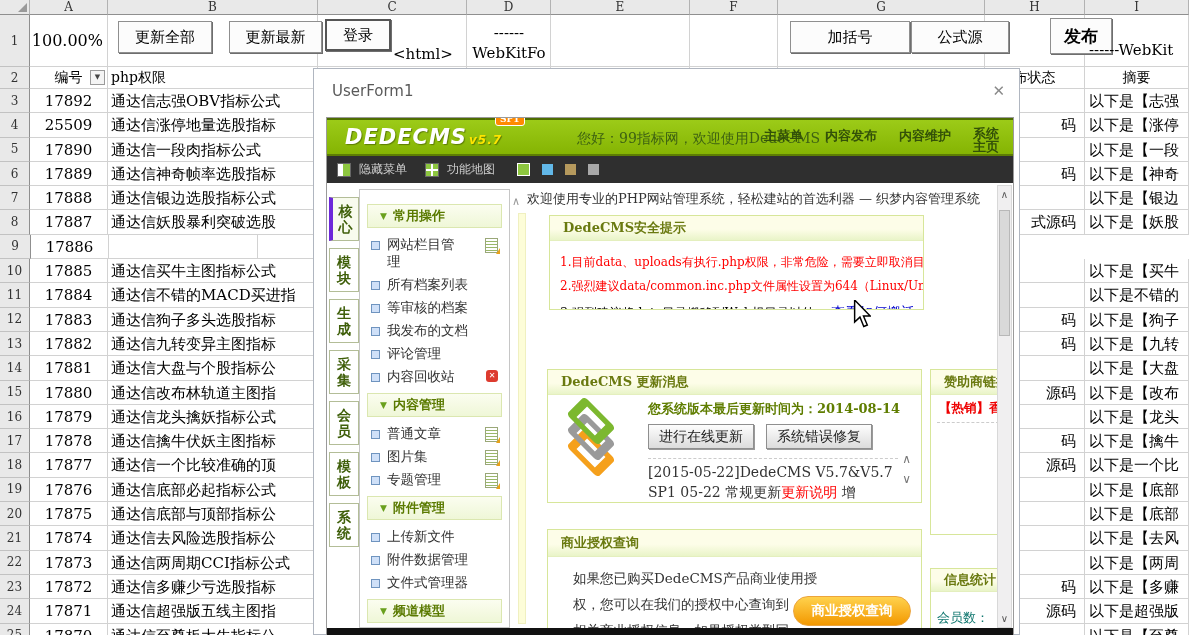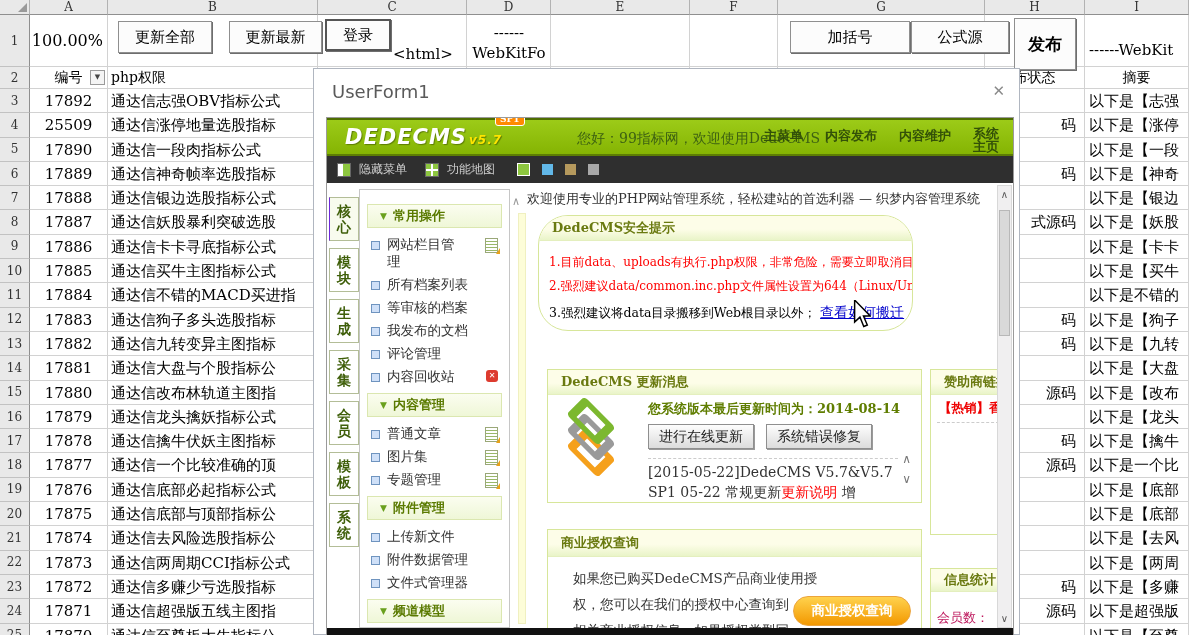--- a/index.html
+++ b/index.html
@@ -28,35 +28,35 @@
   .ca{text-align:center}.cb{padding-left:3px}.ch{text-align:right;padding-right:8px}.ci{padding-left:4px}
   .a1{position:absolute;left:30px;top:0;width:78px;height:52px;line-height:52px;text-align:right;padding-right:5px;box-sizing:border-box;}
   .xbtn{position:absolute;background:#fcfcfc;border:1px solid #8f8f8f;box-shadow:1px 1px 0 #6e6e6e;
         font-family:"DejaVu Serif","Liberation Serif",serif;font-size:15px;color:#000;
         display:flex;align-items:center;justify-content:center;cursor:default;}
   .b-upd-all{left:118px;top:6px;width:94px;height:32px;}
   .b-upd-new{left:229px;top:6px;width:93px;height:32px;}
   .b-login{left:325px;top:4px;width:66px;height:32px;border:2px solid #555;}
   .b-brackets{left:790px;top:6px;width:120px;height:32px;}
   .b-formula{left:911px;top:6px;width:98px;height:32px;}
-  .b-publish{left:1014px;top:3px;width:62px;height:52px;font-weight:bold;font-size:17px;}
+  .b-publish{left:1050px;top:3px;width:62px;height:36px;font-weight:bold;font-size:17px;}
   .t-html{position:absolute;left:393px;top:30px;font-size:15px;}
   .t-d1{position:absolute;left:467px;top:8px;width:84px;text-align:center;line-height:20px;font-size:15px;}
   .t-i1{position:absolute;left:1089px;top:26px;font-size:15px;white-space:nowrap;}
   .filterbtn{position:absolute;right:2px;top:3px;width:15px;height:15px;background:#f4f4f4;
              border:1px solid #9a9a9a;box-sizing:border-box;font-size:7px;line-height:13px;
              text-align:center;color:#444;}
   .row2 .w-a{position:relative;text-align:center;}
   .h2c{text-align:center;}
   
   .dialog{position:absolute;left:313px;top:68px;width:707px;height:567px;background:#fff;
           border:1px solid #b0b6c0;box-sizing:border-box;z-index:10;
           font-family:"DejaVu Sans","Liberation Sans",sans-serif;}
   .titlebar{height:44px;display:flex;align-items:center;background:#fff;}
-  .titlebar .ttl{margin-left:18px;font-size:18px;color:#5a5a5a;text-align:right;}
+  .titlebar .ttl{margin-left:18px;font-size:15px;color:#5a5a5a;text-align:right;}
   .closebtn{margin-left:auto;margin-right:14px;font-size:15px;color:#8a8a8a;cursor:default;}
   .webview{position:absolute;left:12px;top:48px;width:688px;height:519px;border:1px solid #9a9a9a;
            box-sizing:border-box;overflow:hidden;background:#fff;
            font-family:"DejaVu Serif","Liberation Serif",serif;}
   
   .cms-header{position:absolute;left:0;top:0;right:0;height:38px;
               background:linear-gradient(180deg,#9ccb18,#85b403);border-top:2px solid #4e6e00;
               border-bottom:2px solid #5d7d04;box-sizing:border-box;}
   .logo{position:absolute;left:18px;top:5px;color:#fff;font-style:italic;font-weight:900;
         font-size:21px;letter-spacing:1px;font-family:"DejaVu Sans","Liberation Sans",sans-serif;
@@ -80,21 +80,21 @@
                            linear-gradient(#fff,#fff) 50% 50%/100% 2px no-repeat,#8dc63f;}
   .sq{width:11px;height:11px;margin-left:4px;}
   .sq1{background:#8dc63f;border:1px solid #fff;}
   .sq2{background:#62b8e8;}.sq3{background:#b5995d;}.sq4{background:#a8a8a8;}
   
   .cms-body{position:absolute;left:0;top:65px;right:0;bottom:0;background:#fff;}
   .tabstrip{position:absolute;left:2px;top:14px;width:30px;}
   .tab{box-sizing:border-box;width:30px;border:1px solid #b3bd97;background:#fff;margin-bottom:7px;
        padding:5px 1px;text-align:center;font-size:14px;font-weight:bold;color:#3f5f0a;
        line-height:16px;word-break:break-all;}
-  .tab.active{border-left:1px solid #6d28d9;background:#f8fbee;}
+  .tab.active{border-left:4px solid #6d28d9;background:#f8fbee;}
   .menu-panel{position:absolute;left:32px;top:6px;width:151px;bottom:7px;border:1px solid #c6c6c6;
               background:#fff;box-sizing:border-box;padding:6px 5px;overflow:hidden;}
   .sec-hdr{box-sizing:border-box;border:1px solid #dbe7b0;background:linear-gradient(180deg,#fbfdf0,#eff7d7);
            height:24px;display:flex;align-items:center;gap:6px;padding-left:12px;margin:8px 2px 8px 2px;}
   .sec-hdr .arr{color:#6aa01e;font-size:9px;}
   .sec-hdr .st{font-size:13px;font-weight:bold;color:#5a7a00;}
   .mi-list{list-style:none;margin:0 0 4px 0;padding:0;}
   .mi{display:flex;align-items:flex-start;margin:6px 2px;font-size:13.5px;color:#333;line-height:17px;}
   .bullet{flex:none;width:7px;height:7px;background:#cfe0f8;border:1px solid #6f94bf;margin:5px 7px 0 4px;}
   .mi .label{flex:0 1 auto;}
@@ -110,21 +110,21 @@
   
   .cms-main{position:absolute;left:185px;top:0;width:487px;bottom:7px;overflow:hidden;}
   .pale-strip{position:absolute;left:6px;top:30px;bottom:4px;width:6px;background:#fdfdd8;
               border:1px solid #f0f0c0;}
   .collapse{position:absolute;left:0;top:12px;color:#999;font-size:11px;}
   .welcome{position:absolute;left:15px;top:7px;font-size:13px;color:#333;white-space:nowrap;}
   .box{position:absolute;border:1px solid #d7e69a;background:#fff;box-sizing:border-box;overflow:hidden;}
   .box-hdr{height:24px;background:linear-gradient(180deg,#fdfde8 55%,#e9f4c8);display:flex;
            align-items:center;padding-left:13px;border-bottom:1px solid #e4efbe;}
   .box-hdr .bt{font-size:13px;font-weight:bold;color:#6a7a10;white-space:nowrap;}
-  .sec-box{left:26px;top:32px;width:375px;height:116px;border-radius:30px;}
+  .sec-box{left:37px;top:32px;width:375px;height:95px;}
   .alert{position:absolute;left:10px;white-space:nowrap;font-size:12px;}
   .alert.red{color:#f00;}
   .al1{top:38px;}.al2{top:62px;}.al3{top:88px;font-size:12.5px;color:#000;}
   .mig-link{color:#00c;text-decoration:underline;font-size:14px;margin-left:4px;}
   .upd-box{left:35px;top:186px;width:375px;height:134px;}
   .upd-logo{position:absolute;left:8px;top:32px;width:86px;height:92px;}
   .frame{position:absolute;left:18px;width:34px;height:34px;border:7px solid;box-sizing:border-box;
          transform:rotate(45deg) scale(1.3,0.75);border-radius:4px;}
   .f1{top:2px;border-color:#7cb82f;z-index:3;}
   .f2{top:18px;border-color:#9a9a9a;z-index:2;}
@@ -148,21 +148,21 @@
   .lt1{top:40px;}.lt2{top:66px;}.lt3{top:92px;}
   .lic-btn{position:absolute;left:245px;top:66px;width:118px;height:30px;border-radius:15px;
            background:linear-gradient(180deg,#ffd24d,#f39800);border:1px solid #eca43c;
            color:#fff;font-weight:bold;font-size:13.5px;display:flex;align-items:center;
            justify-content:center;font-family:"DejaVu Serif","Liberation Serif",serif;}
   .spon-box{left:418px;top:186px;width:78px;height:166px;}
   .spon-hot{position:absolute;left:8px;top:30px;font-size:12.5px;font-weight:bold;color:#e00;white-space:nowrap;}
   .spon-dash{position:absolute;left:6px;top:52px;width:62px;border-top:1px dashed #ccc;}
   .stats-box{left:418px;top:385px;width:78px;height:245px;}
   .stats-box .box-hdr{height:22px;}
-  .members{position:absolute;left:6px;top:40px;font-size:13px;color:#be185d;white-space:nowrap;}
+  .members{position:absolute;left:6px;top:40px;font-size:13px;color:#0f766e;white-space:nowrap;}
   
   .cms-scroll{position:absolute;right:1px;width:15px;top:2px;bottom:7px;background:#f0eff0;
               border:1px solid #d8d8d8;box-sizing:border-box;}
   .scr-up{position:absolute;top:3px;left:0;right:0;text-align:center;color:#555;font-size:10px;}
   .scr-thumb{position:absolute;top:24px;left:1px;right:1px;height:124px;background:#d9d9d9;
              border:1px solid #b8b8b8;}
   .scr-down{position:absolute;bottom:3px;left:0;right:0;text-align:center;color:#555;font-size:10px;}
   .bottombar{position:absolute;left:0;right:0;bottom:0;height:7px;background:#111;}
   
   .cursor{position:absolute;left:853px;top:300px;z-index:50;}
@@ -297,21 +297,20 @@
       <div class="cell w-d"></div>
       <div class="cell w-e"></div>
       <div class="cell w-f"></div>
       <div class="cell w-g"></div>
       <div class="cell w-h ch">式源码</div>
       <div class="cell w-i ci">以下是【妖股</div>
     </div>
       <div class="xrow drow">
       <div class="rncell w-rn">9</div>
       <div class="cell w-a ca">17886</div>
-      <div class="cell w-b cb">通达信卡卡寻底指标公式</div>
       <div class="cell w-c"></div>
       <div class="cell w-d"></div>
       <div class="cell w-e"></div>
       <div class="cell w-f"></div>
       <div class="cell w-g"></div>
       <div class="cell w-h ch"></div>
       <div class="cell w-i ci">以下是【卡卡</div>
     </div>
       <div class="xrow drow">
       <div class="rncell w-rn">10</div>

